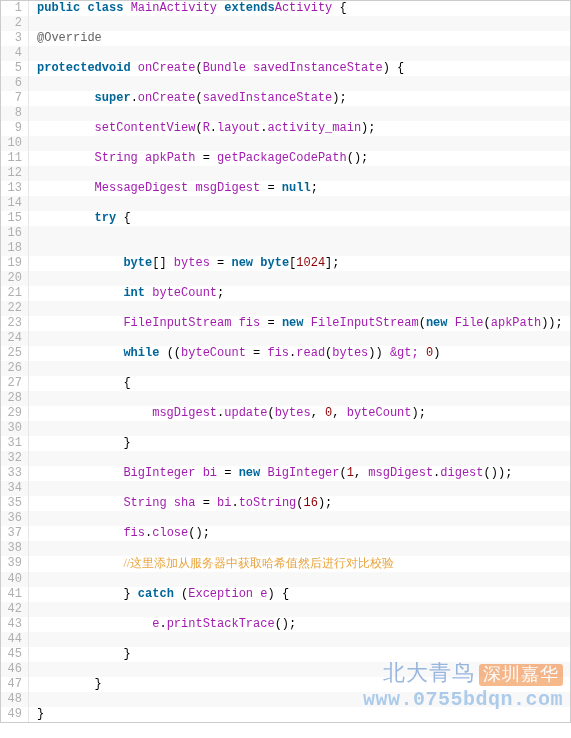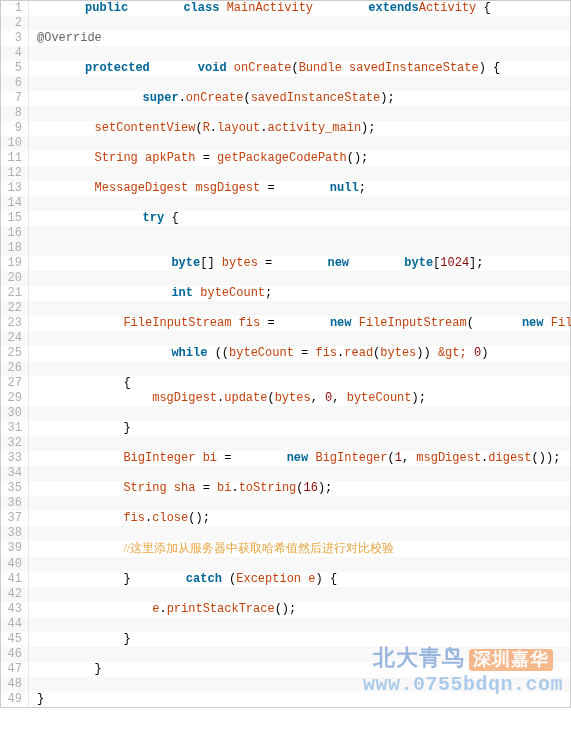--- a/index.html
+++ b/index.html
@@ -29,40 +29,39 @@
     user-select: none;
     border-right: 1px solid #e7e7e7;
     flex-shrink: 0;
     background: inherit;
   }
   .code {
     padding-left: 8px;
     white-space: pre;
     color: #000;
   }
-  .kw { color: #006699; font-weight: bold; margin-left: 48px; }
+  .kw { color: #006699; font-weight: bold; }
   .str { color: #2a9544; }
   .num { color: #8b0000; }
   .ann { color: #646464; }
   .comment { color: #e8a33d; font-family: Liberation Serif, serif; }
   .punct { color: #000; }
-  .ident { color: #c2410c; }
+  .ident { color: #a21caf; }
   .watermark {
     position: absolute;
     bottom: 12px;
     right: 8px;
     pointer-events: none;
     opacity: 0.55;
     text-align: right;
   }
   .wm-top {
     font-size: 22px;
-    font-weight: bold;
+    font-weight: normal;
     letter-spacing: 1px;
-    text-align: center;
   }
   .wm-top .blue { color: #4a7fc9; }
   .wm-top .orange {
     color: #fff;
     background: #f08030;
     padding: 1px 4px;
     border-radius: 3px;
     font-size: 18px;
     margin-left: 4px;
   }
@@ -173,20 +172,24 @@
       <div class="gutter">25</div>
       <div class="code">            <span class="kw">while</span> <span class="punct">((</span><span class="ident">byteCount</span> <span class="punct">=</span> <span class="ident">fis</span><span class="punct">.</span><span class="ident">read</span><span class="punct">(</span><span class="ident">bytes</span><span class="punct">))</span> <span class="ident">&amp;gt;</span> <span class="num">0</span><span class="punct">)</span></div>
     </div>
     <div class="code-line even">
       <div class="gutter">26</div>
       <div class="code"></div>
     </div>
     <div class="code-line odd">
       <div class="gutter">27</div>
       <div class="code">            <span class="punct">{</span></div>
+    </div>
+    <div class="code-line even">
+      <div class="gutter">28</div>
+      <div class="code"></div>
     </div>
     <div class="code-line odd">
       <div class="gutter">29</div>
       <div class="code">                <span class="ident">msgDigest</span><span class="punct">.</span><span class="ident">update</span><span class="punct">(</span><span class="ident">bytes</span><span class="punct">,</span> <span class="num">0</span><span class="punct">,</span> <span class="ident">byteCount</span><span class="punct">);</span></div>
     </div>
     <div class="code-line even">
       <div class="gutter">30</div>
       <div class="code"></div>
     </div>
     <div class="code-line odd">

